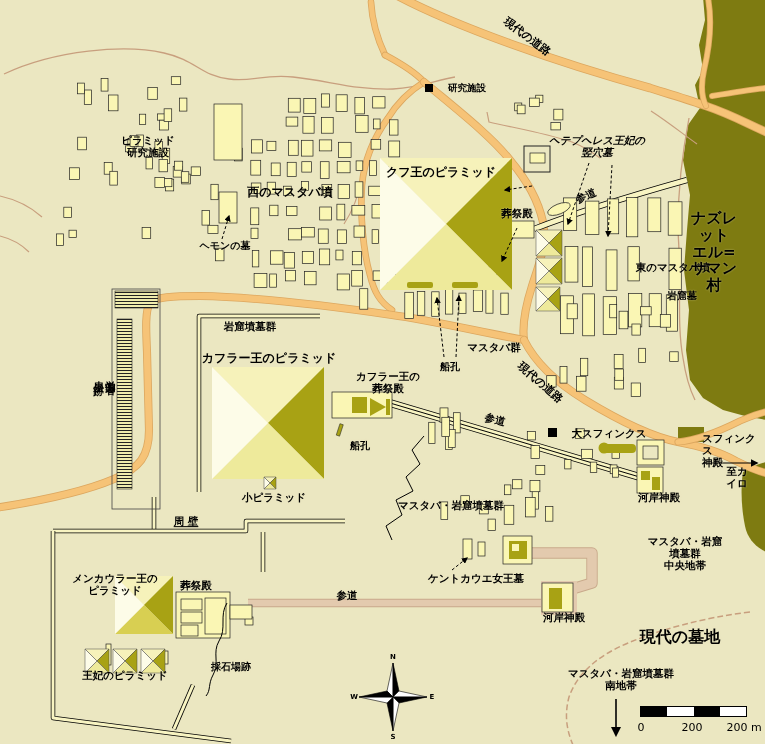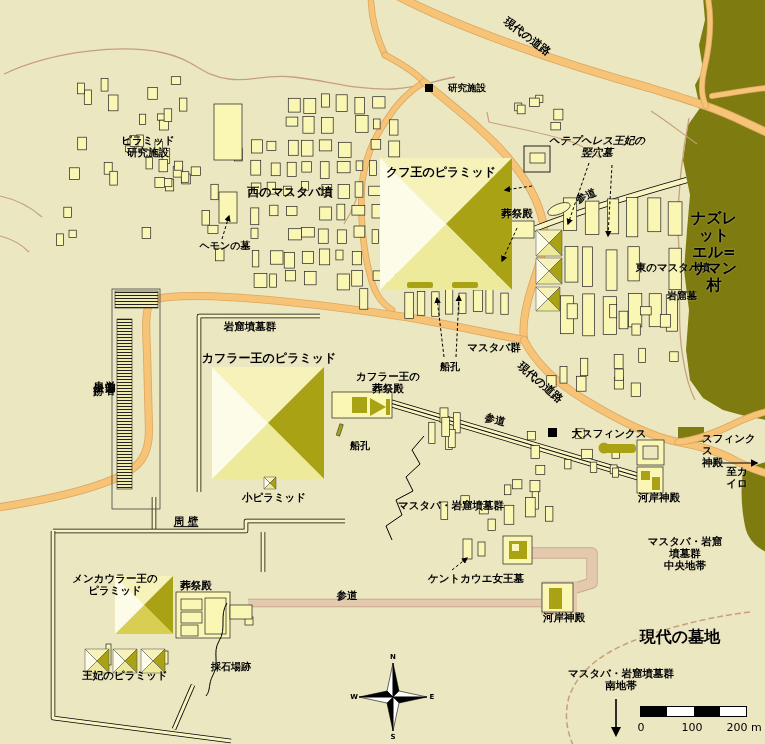--- a/index.html
+++ b/index.html
@@ -461,16 +461,16 @@
   <span class="compass-letter" style="left:354px;top:697px;">W</span>
 
   <div class="scalebar">
     <div class="bar">
       <span class="seg b"></span>
         <span class="seg w"></span>
         <span class="seg b"></span>
         <span class="seg w"></span>
     </div>
     <span class="tick t0">0</span>
-    <span class="tick t1">100</span>
+    <span class="tick t1">200</span>
     <span class="tick t2">200 m</span>
   </div>
 </div>
 
 </body></html>

